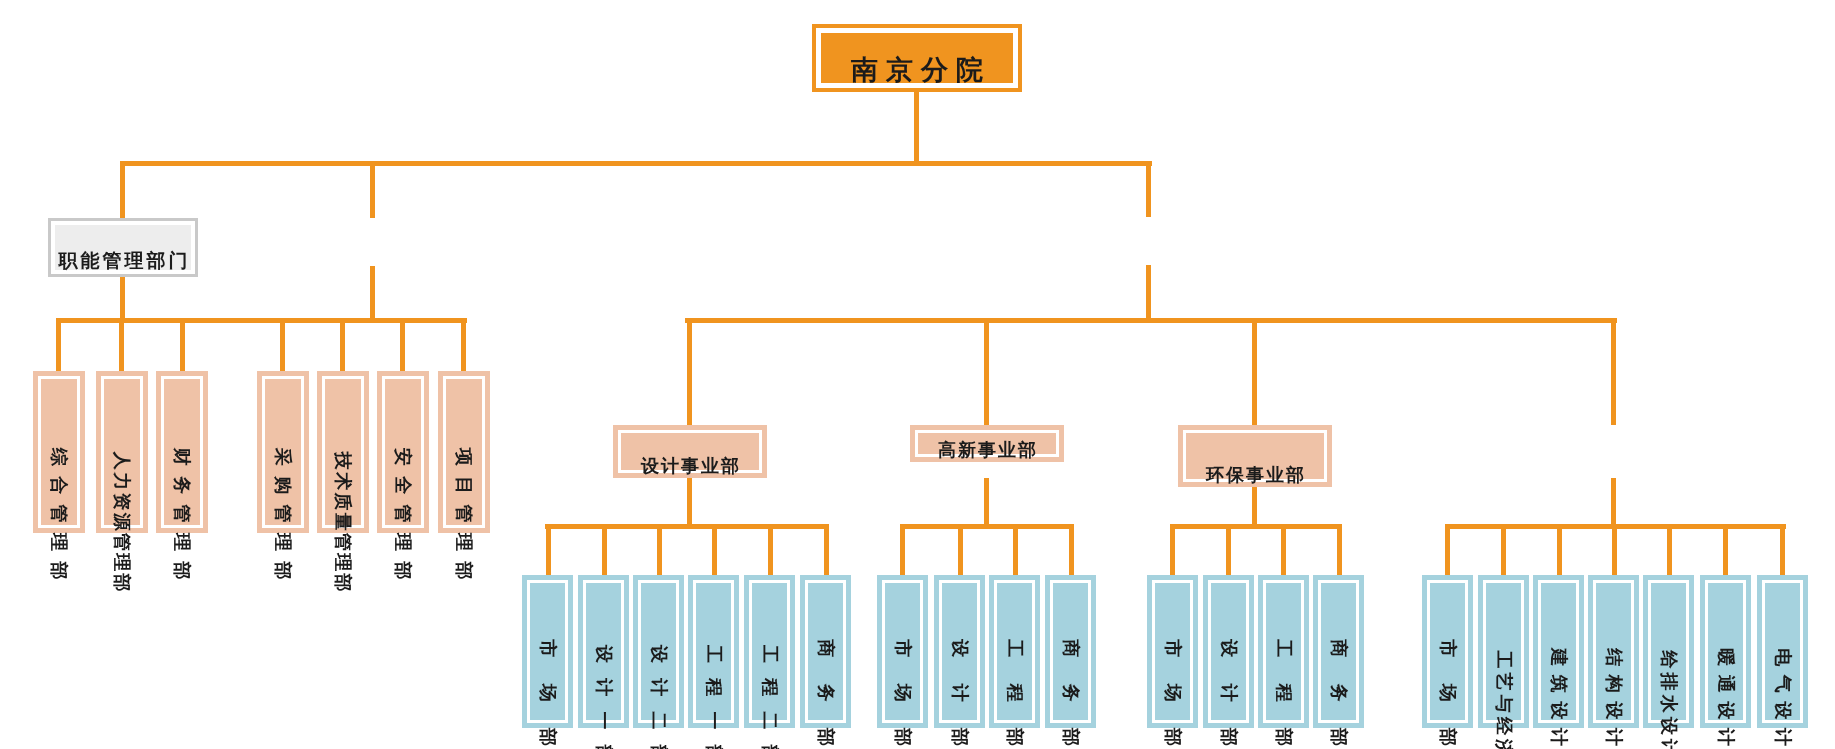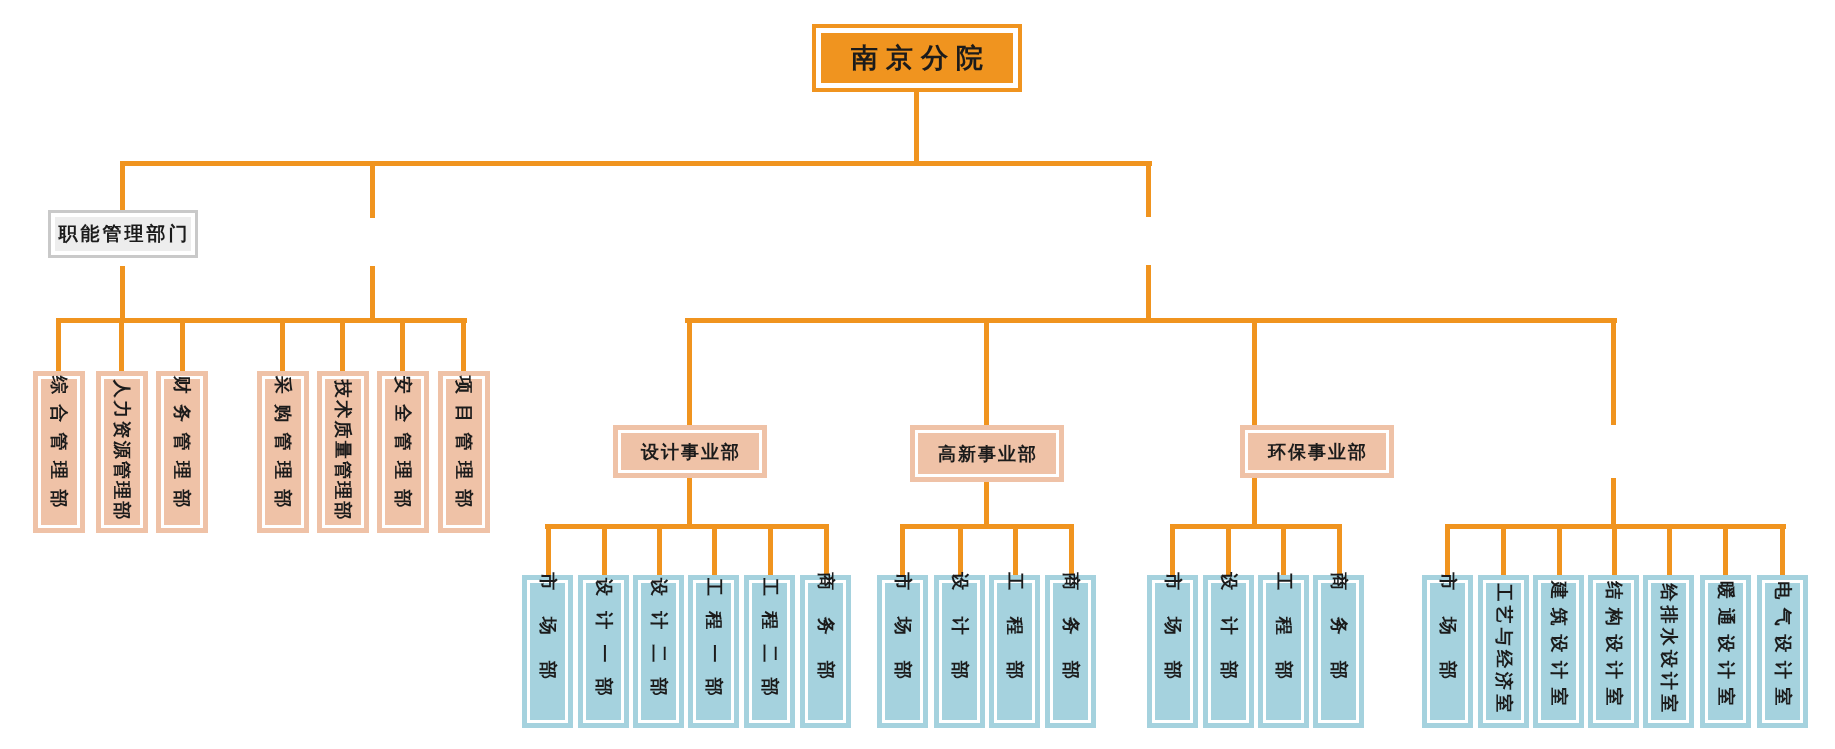--- a/index.html
+++ b/index.html
@@ -8,21 +8,21 @@
     font-family:"Liberation Serif","DejaVu Serif",serif;
     color:var(--text,#1b1b1b);
   }
   
   .hline,.vline{position:absolute;background:var(--orange,#F0941F);}
   .hline{height:5px;}
   .vline{width:5px;}
   
   .node{
     position:absolute;box-sizing:border-box;
-    display:flex;align-items:center;justify-content:center;
+    display:flex;align-items:flex-end;justify-content:center;
     font-weight:bold;text-align:center;
   }
   
   .root{
     border:4px solid var(--orange,#F0941F);
     background:var(--orange,#F0941F);
     box-shadow:inset 0 0 0 5px #ffffff;
     font-size:27px;letter-spacing:8px;text-indent:8px;
   }
   
@@ -107,21 +107,21 @@
   <div class="vline" style="left:1557px;top:529px;height:46px"></div>
   <div class="vline" style="left:1612px;top:529px;height:46px"></div>
   <div class="vline" style="left:1667px;top:529px;height:46px"></div>
   <div class="vline" style="left:1723px;top:529px;height:46px"></div>
   <div class="vline" style="left:1780px;top:529px;height:46px"></div>
 
   <div class="node root" style="left:812px;top:24px;width:210px;height:68px">
     <span>南京分院</span>
   </div>
 
-  <div class="node gray" style="left:48px;top:210px;width:150px;height:48px">
+  <div class="node gray" style="left:48px;top:218px;width:150px;height:59px">
     <span>职能管理部门</span>
   </div>
 
   <div class="node peach vbox" style="left:33px;top:371px;width:52px;height:162px">
       <span class="vtext" style="letter-spacing: 10.4px; transform: rotate(90deg) translateX(-5.2px);">综合管理部</span>
     </div>
   <div class="node peach vbox" style="left:96px;top:371px;width:52px;height:162px">
       <span class="vtext" style="letter-spacing: 2.28571px; transform: rotate(90deg) translateX(-1.14286px);">人力资源管理部</span>
     </div>
   <div class="node peach vbox" style="left:156px;top:371px;width:52px;height:162px">
@@ -137,24 +137,24 @@
   <div class="node peach vbox" style="left:377px;top:371px;width:52px;height:162px">
       <span class="vtext" style="letter-spacing: 10.4px; transform: rotate(90deg) translateX(-5.2px);">安全管理部</span>
     </div>
   <div class="node peach vbox" style="left:438px;top:371px;width:52px;height:162px">
       <span class="vtext" style="letter-spacing: 10.4px; transform: rotate(90deg) translateX(-5.2px);">项目管理部</span>
     </div>
 
   <div class="node peach hbox" style="left:613px;top:425px;width:154px;height:53px">
       <span>设计事业部</span>
     </div>
-  <div class="node peach hbox" style="left:910px;top:425px;width:154px;height:57px">
+  <div class="node peach hbox" style="left:910px;top:425px;width:154px;height:37px">
       <span>高新事业部</span>
     </div>
-  <div class="node peach hbox" style="left:1240px;top:425px;width:154px;height:53px">
+  <div class="node peach hbox" style="left:1178px;top:425px;width:154px;height:62px">
       <span>环保事业部</span>
     </div>
 
   <div class="node blue vbox" style="left:522px;top:575px;width:51px;height:153px">
       <span class="vtext" style="letter-spacing: 26.3333px; transform: rotate(90deg) translateX(-13.1667px);">市场部</span>
     </div>
   <div class="node blue vbox" style="left:578px;top:575px;width:51px;height:153px">
       <span class="vtext" style="letter-spacing: 15.25px; transform: rotate(90deg) translateX(-7.625px);">设计一部</span>
     </div>
   <div class="node blue vbox" style="left:633px;top:575px;width:51px;height:153px">

